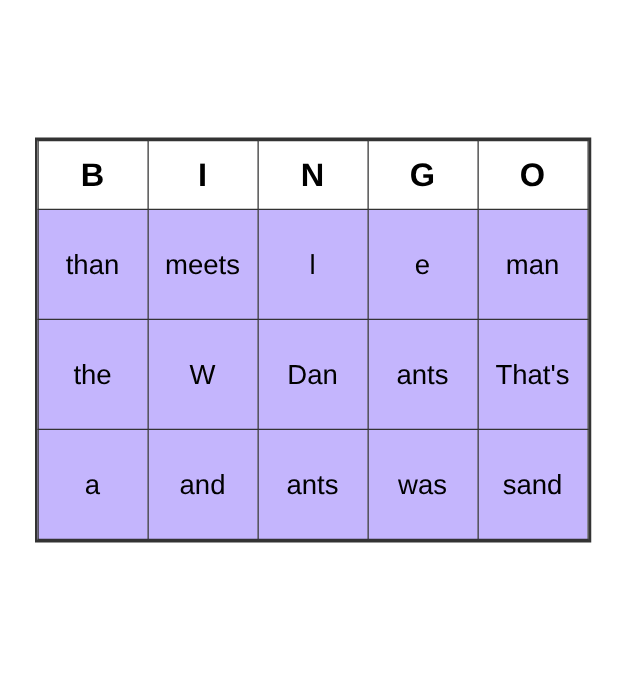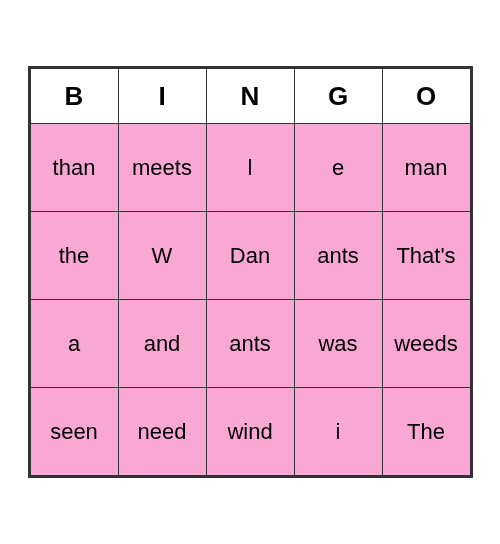--- a/index.html
+++ b/index.html
@@ -39,21 +39,21 @@
     }
 
     .bingo-table th {
       font-size: 26px;
       font-weight: bold;
       height: 55px;
       background: #ffffff;
     }
 
     .bingo-table td {
-      background: #f9a8d4;
+      background: #c4b5fd;
     }
   </style>
 </head>
 <body>
 
 <div class="bingo-card">
   <table class="bingo-table">
     <thead>
       <tr>
         <th>B</th>
@@ -76,24 +76,17 @@
           <td>W</td>
           <td>Dan</td>
           <td>ants</td>
           <td>That's</td>
         </tr>
         <tr>
           <td>a</td>
           <td>and</td>
           <td>ants</td>
           <td>was</td>
-          <td>weeds</td>
-        </tr>
-        <tr>
-          <td>seen</td>
-          <td>need</td>
-          <td>wind</td>
-          <td>i</td>
-          <td>The</td>
+          <td>sand</td>
         </tr>
       </tbody>
   </table>
 </div>
 
 </body></html>

